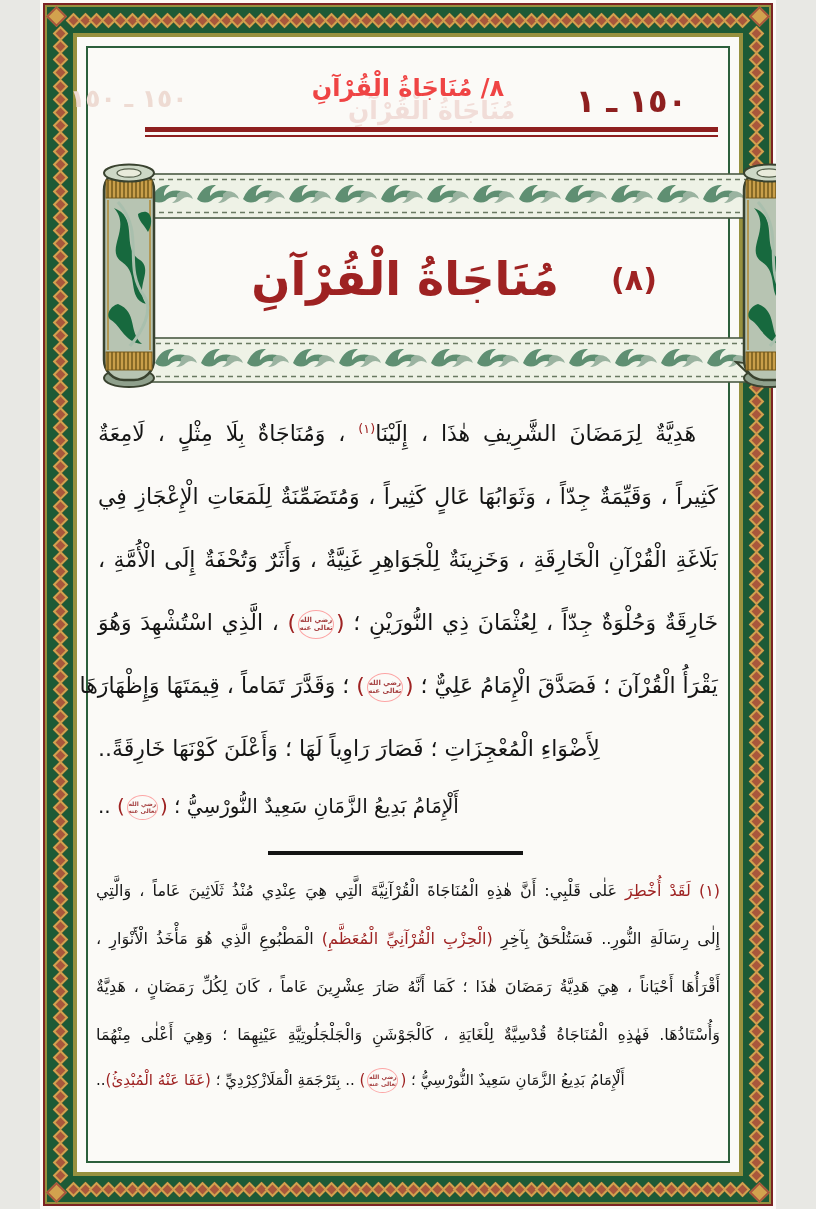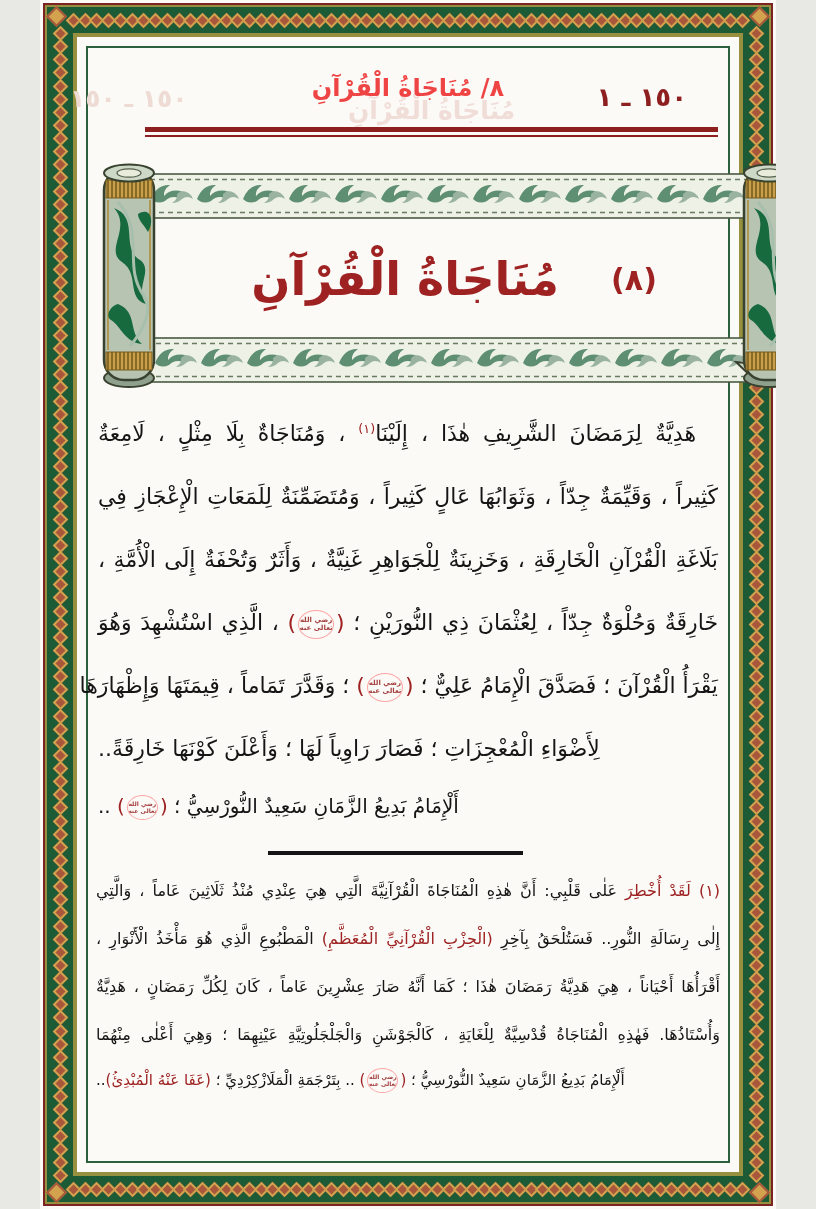--- a/index.html
+++ b/index.html
@@ -22,21 +22,21 @@
   .chain-right {top:28px; bottom:28px; right:11px;  width:18px; flex-direction:column;}
   .dia{width:7px;height:7px;background:#a8573c;border:2px solid #d2a24e;transform:rotate(45deg);flex:none;}
   .corner{position:absolute;width:11px;height:11px;background:#d2a24e;border:2px solid #a8573c;transform:rotate(45deg);}
   
   .hdr-ghost-left{position:absolute; left:30px; top:84px; font-size:25px; font-weight:bold;
     color:#eedbd3; letter-spacing:7px; direction:rtl;}
   .hdr-ghost-center{position:absolute; left:308px; top:96px; font-size:25px; font-weight:bold;
     color:#f1ddd8; direction:rtl;}
   .hdr-title{position:absolute; left:0; right:0; top:74px; text-align:center;
     direction:ltr; color:#ef4444; font-size:24px; font-weight:bold;}
-  .hdr-pageref{position:absolute; right:89px; top:82px; font-size:26px; font-weight:bold;
+  .hdr-pageref{position:absolute; right:89px; top:82px; font-size:32px; font-weight:bold;
     color:#8e1f1f; letter-spacing:6px; direction:rtl;}
   .hdr-rule{position:absolute; left:105px; right:58px; top:127px; height:3px;
     border-top:5px solid #8e1f1f; border-bottom:2px solid #8e1f1f;}
   
   .banner{position:absolute; left:56px; top:156px; width:704px; height:244px;}
   .banner svg{position:absolute; inset:0;}
   .banner-line{position:absolute; left:118px; right:106px; top:64px; height:118px;
     display:flex; flex-direction:row; direction:rtl; justify-content:center; align-items:center; gap:52px;}
   .banner-num{color:#9e2222; font-size:30px; font-weight:bold;}
   .banner-title{color:#9e2222; font-size:46px; font-weight:bold; white-space:nowrap;}

